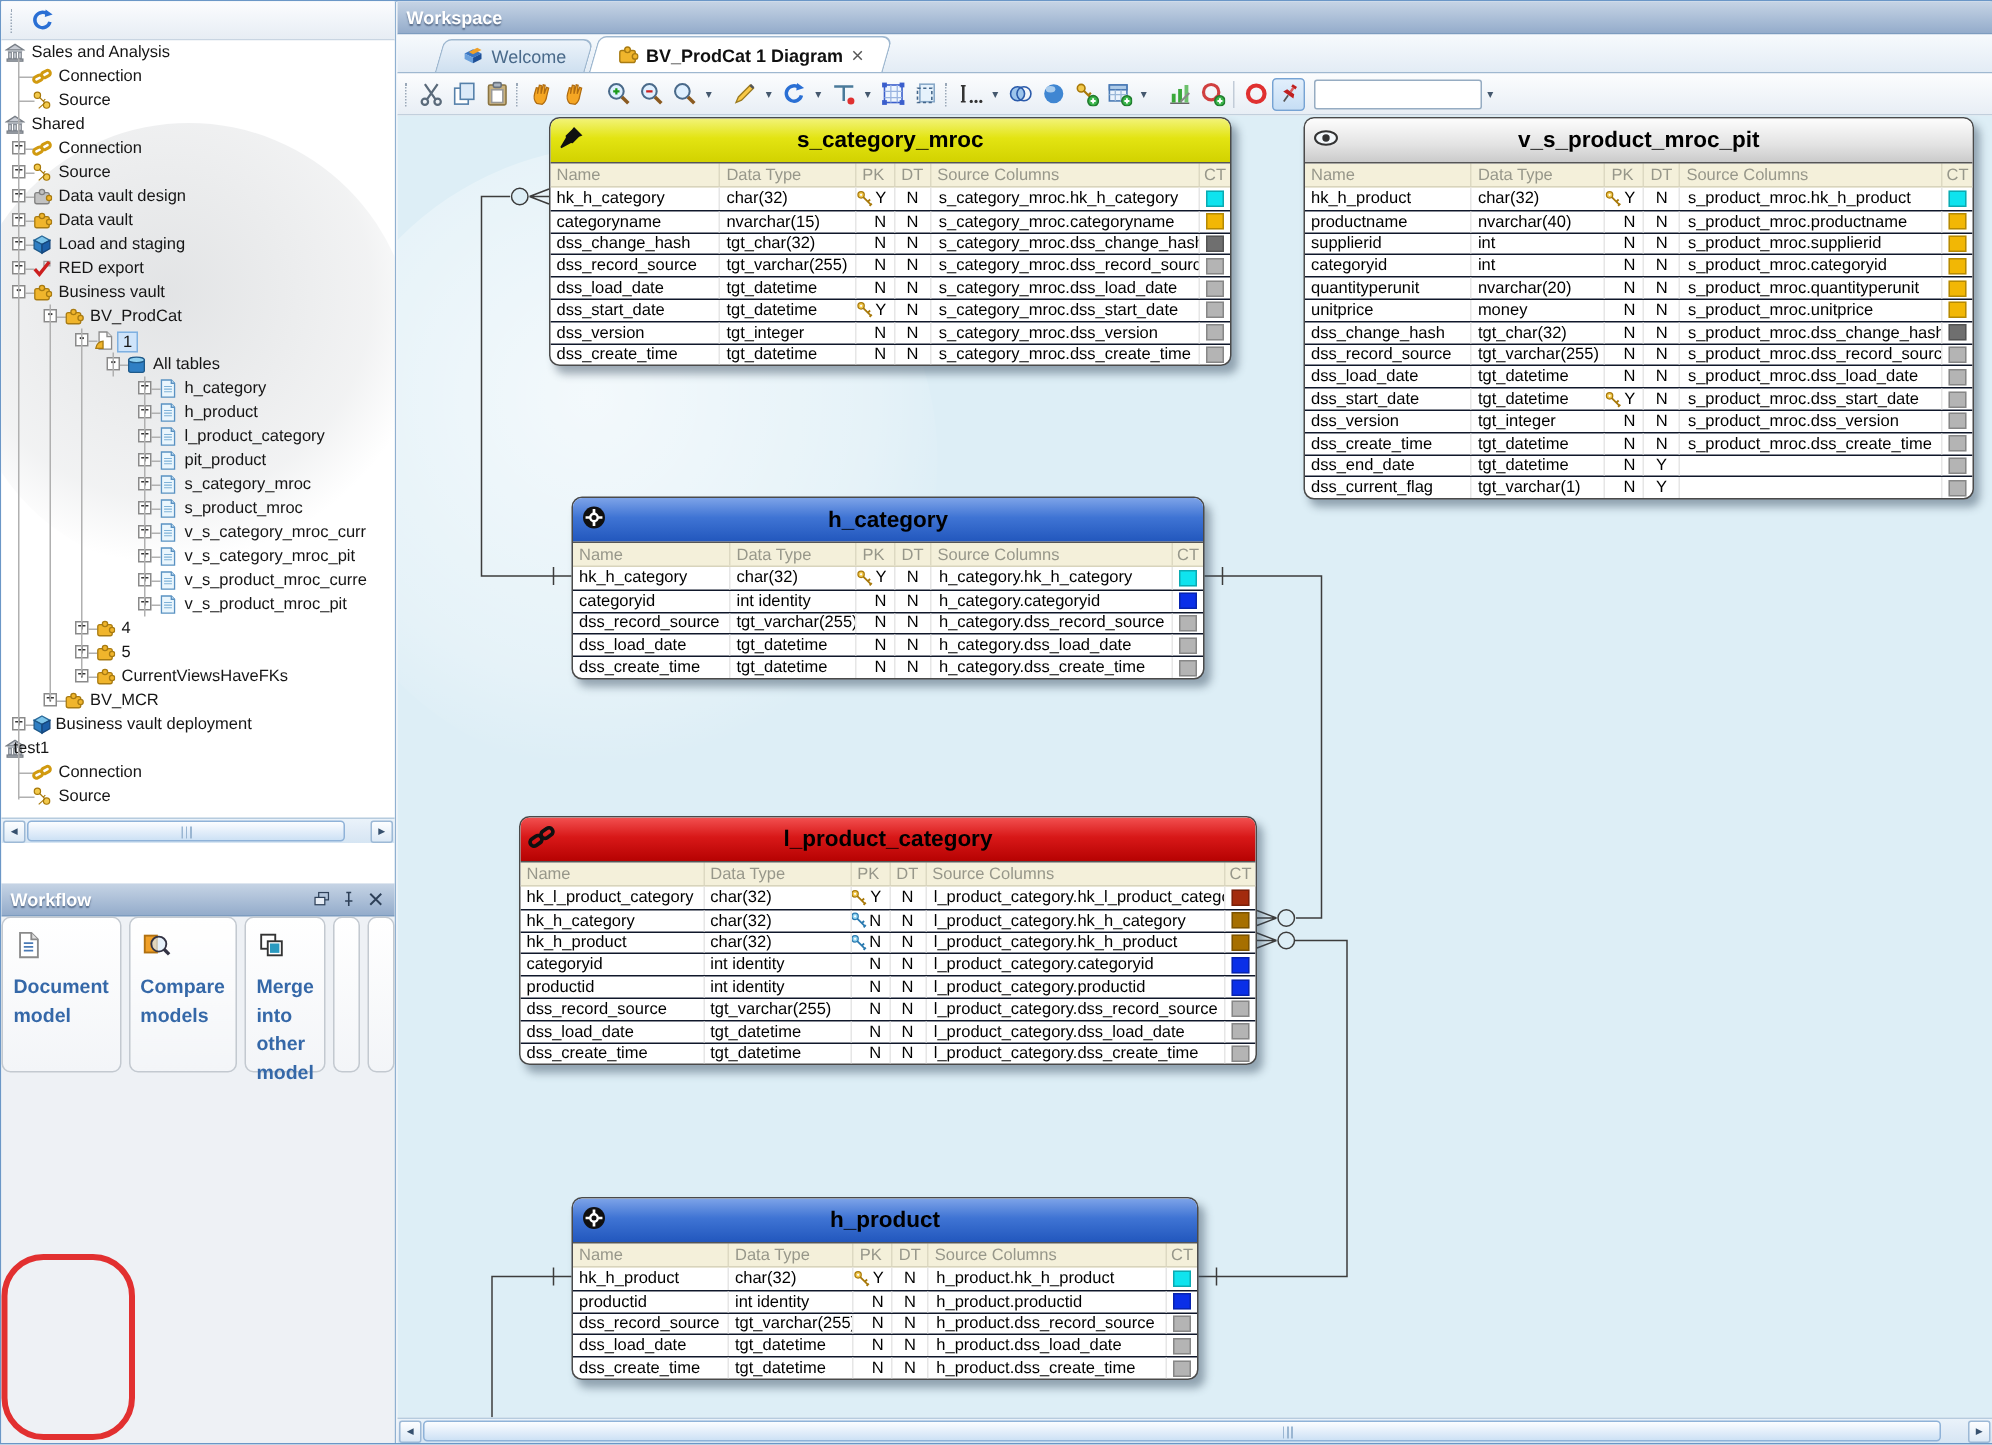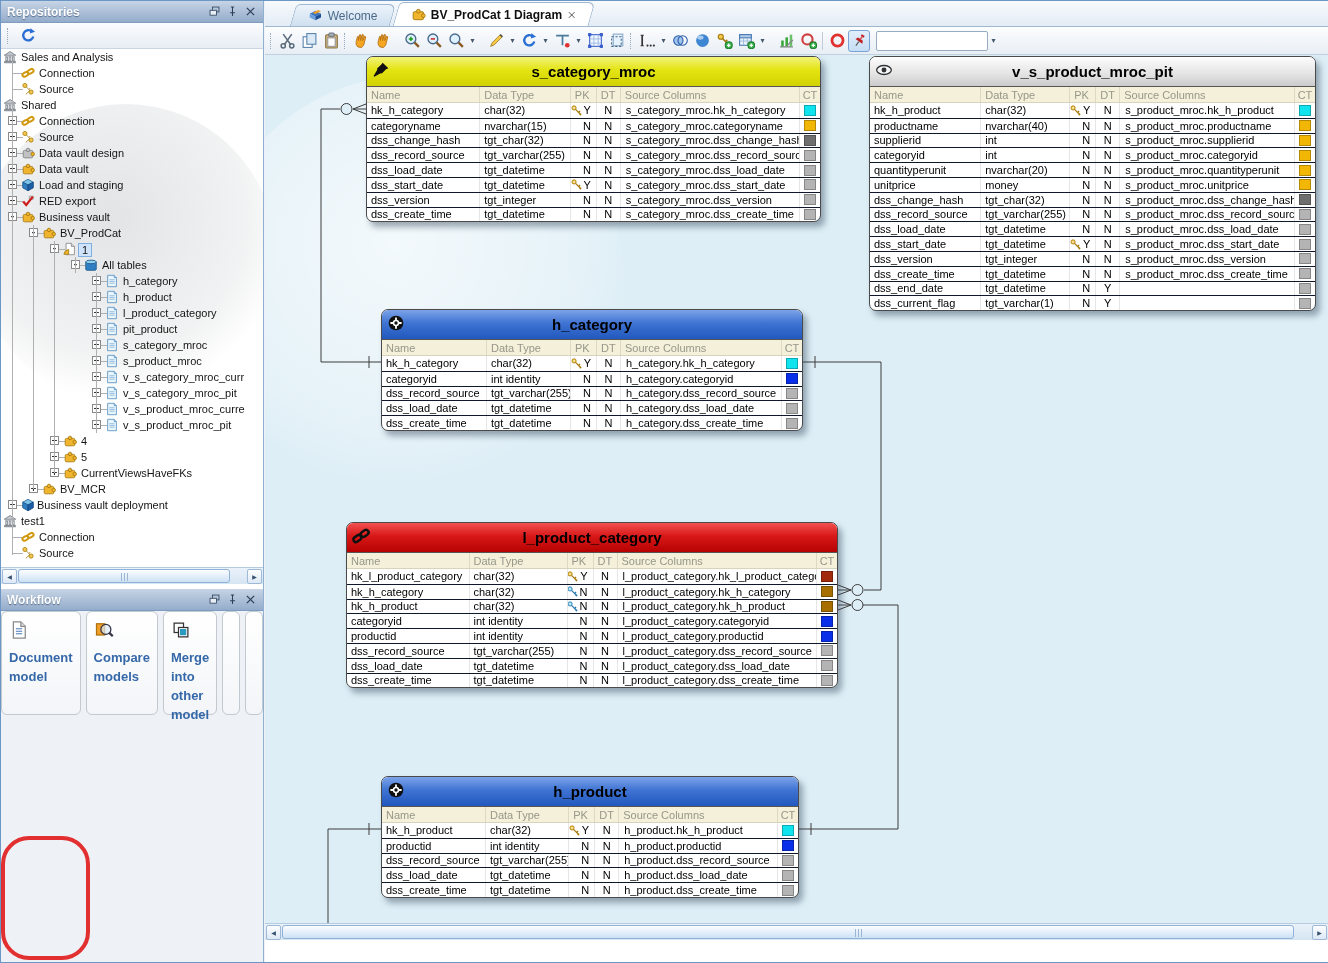--- a/index.html
+++ b/index.html
@@ -336,34 +336,20 @@
 <symbol id="sym-wclose" viewBox="0 0 16 16">
         <path d="M3.5 3.5 12.5 12.5M12.5 3.5 3.5 12.5" stroke="currentColor" stroke-width="1.6"></path>
       </symbol>
 </defs>
 </svg>
 
 <div id="app">
 
   <div class="left">
     <div class="repo">
-      <div class="titlebar">
-        <span>Repositories</span>
-        <span class="wicons">
-          <svg class="ic wicon">
-              <use href="#sym-wfloat"></use>
-            </svg>
-          <svg class="ic wicon">
-              <use href="#sym-wpin"></use>
-            </svg>
-          <svg class="ic wicon">
-              <use href="#sym-wclose"></use>
-            </svg>
-        </span>
-      </div>
       <div class="ptoolbar">
         <span class="grip"></span>
         <span class="tbtn">
             <svg class="ic">
               <use href="#sym-refresh"></use>
             </svg>
           </span>
       </div>
       <div class="tree" id="tree">
           <div class="trow">
@@ -589,21 +575,21 @@
             <span class="exp" style="left:7px">+</span>
             <svg class="ic ticon" style="left:20px">
               <use href="#sym-cube"></use>
             </svg>
             <span class="tlabel" style="left:36px">Business vault deployment</span>
           </div>
           <div class="trow">
             <svg class="ic ticon" style="left:2px">
               <use href="#sym-bank"></use>
             </svg>
-            <span class="tlabel" style="left:20px">test1</span>
+            <span class="tlabel" style="left:8px">test1</span>
           </div>
           <div class="trow">
             <i class="hl" style="left:11px"></i>
             <svg class="ic ticon" style="left:20px">
               <use href="#sym-linkgold"></use>
             </svg>
             <span class="tlabel" style="left:38px">Connection</span>
           </div>
           <div class="trow">
             <i class="hl" style="left:11px"></i>
@@ -661,20 +647,23 @@
             <div class="clabel">Merge into other model</div>
           </div>
           <div class="card"></div>
           <div class="card"></div>
           <div class="ring"></div>
         </div>
     </div>
   </div>
 
   <div class="main">
+    <div class="titlebar">
+      <span>Workspace</span>
+    </div>
     <div class="tabs">
       <div class="tab">
         <svg class="ic tico">
             <use href="#sym-welcomeic"></use>
           </svg>
         <span class="tlbl">Welcome</span>
       </div>
       <div class="tab active">
         <svg class="ic tico">
             <use href="#sym-puzzle"></use>

